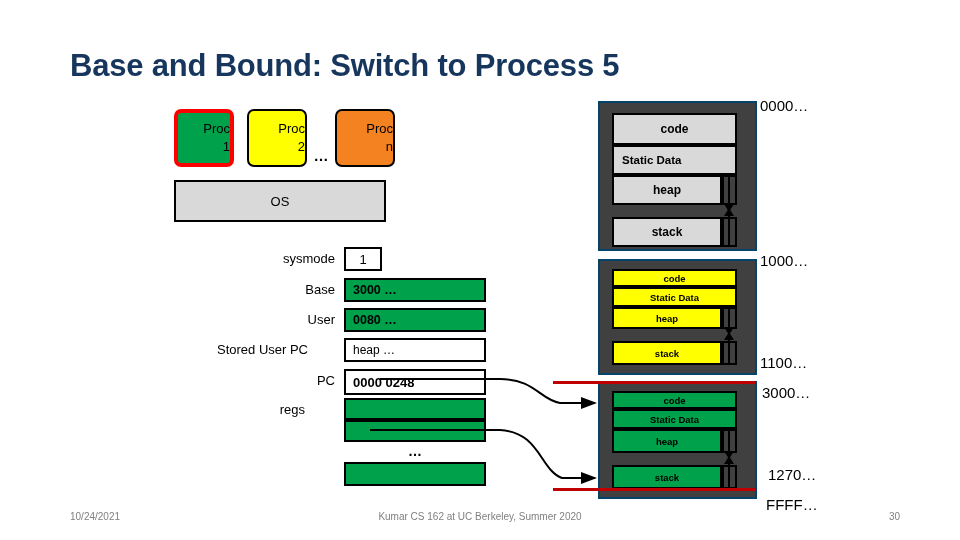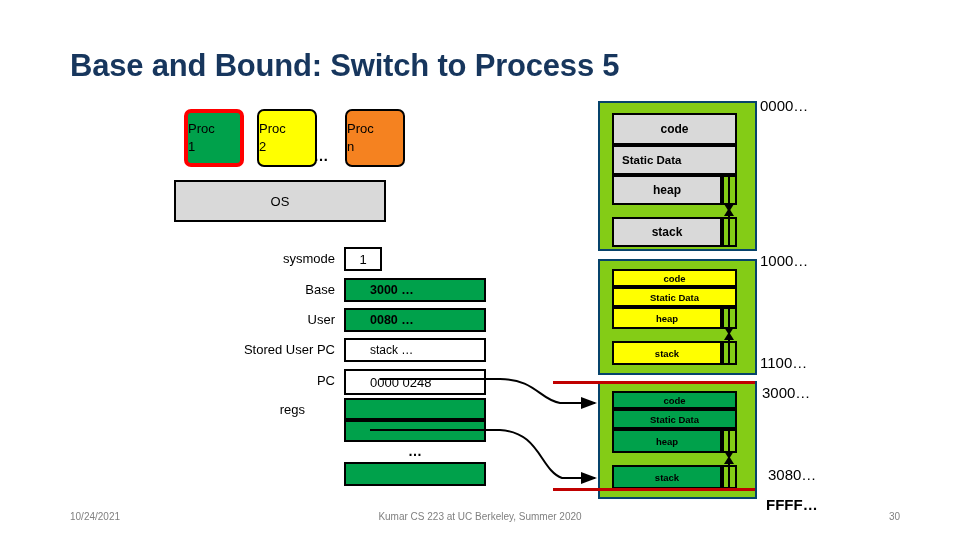--- a/index.html
+++ b/index.html
@@ -22,25 +22,24 @@
     color: #17365D;
     letter-spacing: -0.2px;
     white-space: nowrap;
   }
 
   
   .proc {
     border: 2px solid #000;
     border-radius: 7px;
     display: flex; flex-direction: column;
-    align-items: flex-start; justify-content: center;
+    align-items: flex-end; justify-content: center;
     font-size: 13px; line-height: 1.35;
     color: #000;
     box-sizing: border-box;
-    margin-left: 10px;
   }
   #proc1 {
     left: 174px; top: 109px; width: 60px; height: 58px;
     background: #00A14B;
     border: 4px solid #FF0000;
   }
   #proc2 {
     left: 247px; top: 109px; width: 60px; height: 58px;
     background: #FFFF00;
   }
@@ -68,57 +67,57 @@
   .fld-label {
     font-size: 13px;
     text-align: right;
     color: #000;
     white-space: nowrap;
   }
   .fld-box {
     border: 2px solid #000;
     box-sizing: border-box;
     display: flex; align-items: center;
-    padding-left: 24px;
+    padding-left: 7px;
     font-size: 12px;
     color: #000;
     background: #ffffff;
   }
   .fld-box.green { background: #00A14B; font-weight: bold; font-size: 12.5px; }
   .fld-box.plain { background: #ffffff; }
   .fld-box.center { justify-content: center; padding-left: 0; font-size: 13px; }
-  .fld-box.bold { font-weight: normal; font-size: 13px; }
+  .fld-box.bold { font-weight: bold; font-size: 13px; }
 
   #lbl-sysmode { left: 200px; top: 251px; width: 135px; }
   #box-sysmode { left: 344px; top: 247px; width: 38px; height: 24px; }
 
   #lbl-base    { left: 200px; top: 282px; width: 135px; }
   #box-base    { left: 344px; top: 278px; width: 142px; height: 24px; }
 
   #lbl-bound   { left: 200px; top: 312px; width: 135px; }
   #box-bound   { left: 344px; top: 308px; width: 142px; height: 24px; }
 
-  #lbl-supc    { left: 190px; top: 342px; width: 145px; }
+  #lbl-supc    { left: 190px; top: 342px; width: 145px; text-align: center; }
   #box-supc    { left: 344px; top: 338px; width: 142px; height: 24px; }
 
   #lbl-pc      { left: 200px; top: 373px; width: 135px; }
   #box-pc      { left: 344px; top: 369px; width: 142px; height: 26px; }
 
   #lbl-regs    { left: 200px; top: 402px; width: 105px; }
   #box-reg1    { left: 344px; top: 398px; width: 142px; height: 22px; }
   #box-reg2    { left: 344px; top: 420px; width: 142px; height: 22px; }
   #regs-ellipsis {
     left: 344px; top: 443px; width: 142px;
     text-align: center; font-size: 14px; font-weight: bold;
   }
   #box-reg3    { left: 344px; top: 462px; width: 142px; height: 24px; }
 
   
   .mem-col {
-    background: #84cc16;
+    background: #404040;
     border: 2px solid #06436B;
     box-sizing: border-box;
   }
   #mem1 { left: 598px; top: 101px; width: 159px; height: 150px; }
   #mem2 { left: 598px; top: 259px; width: 159px; height: 116px; }
   #mem3 { left: 598px; top: 381px; width: 159px; height: 118px; }
 
   .seg {
     position: absolute;
     border: 2px solid #000;
@@ -150,21 +149,21 @@
   .addr {
     font-size: 15px;
     color: #000;
     white-space: nowrap;
   }
   #addr-0000 { left: 760px; top: 97px; }
   #addr-1000 { left: 760px; top: 252px; }
   #addr-1100 { left: 760px; top: 354px; }
   #addr-3000 { left: 762px; top: 384px; }
   #addr-3080 { left: 768px; top: 466px; }
-  #addr-ffff { left: 766px; top: 496px; font-weight: bold; }
+  #addr-ffff { left: 766px; top: 496px; font-weight: normal; }
 
   
   .redline {
     position: absolute;
     height: 3px;
     background: #C00000;
   }
   #red-top    { left: 553px; top: 381px; width: 202px; }
   #red-bottom { left: 553px; top: 488px; width: 202px; }
 
@@ -206,21 +205,21 @@
 <div class="abs fld-label" id="lbl-sysmode">sysmode</div>
 <div class="abs fld-box plain center" id="box-sysmode">1</div>
 
 <div class="abs fld-label" id="lbl-base">Base</div>
 <div class="abs fld-box green" id="box-base">3000 …</div>
 
 <div class="abs fld-label" id="lbl-bound">User</div>
 <div class="abs fld-box green" id="box-bound">0080 …</div>
 
 <div class="abs fld-label" id="lbl-supc">Stored User PC</div>
-<div class="abs fld-box plain" id="box-supc">stack …</div>
+<div class="abs fld-box plain" id="box-supc">heap …</div>
 
 <div class="abs fld-label" id="lbl-pc">PC</div>
 <div class="abs fld-box plain bold" id="box-pc">0000 0248</div>
 
 <div class="abs fld-label" id="lbl-regs">regs</div>
 <div class="abs fld-box green" id="box-reg1"></div>
 <div class="abs fld-box green" id="box-reg2"></div>
 <div class="abs" id="regs-ellipsis">…</div>
 <div class="abs fld-box green" id="box-reg3"></div>
 
@@ -278,33 +277,33 @@
   </svg>
 </div>
 
 <div class="abs redline" id="red-top"></div>
 <div class="abs redline" id="red-bottom"></div>
 
 <div class="abs addr" id="addr-0000">0000…</div>
 <div class="abs addr" id="addr-1000">1000…</div>
 <div class="abs addr" id="addr-1100">1100…</div>
 <div class="abs addr" id="addr-3000">3000…</div>
-<div class="abs addr" id="addr-3080">3080…</div>
+<div class="abs addr" id="addr-3080">1270…</div>
 <div class="abs addr" id="addr-ffff">FFFF…</div>
 
 <svg class="abs" id="connectors">
   <defs>
     <marker id="arrowhead" markerWidth="8" markerHeight="8" refX="7" refY="3" orient="auto">
       <polygon points="0,0 8,3 0,6" fill="#000"></polygon>
     </marker>
   </defs>
 
   <path d="M 462,379 L 500,379 C 535,379 540,400 560,403 L 595,403" stroke="#000" stroke-width="2" fill="none" marker-end="url(#arrowhead)"></path>
 
   <path d="M 462,430 L 500,430 C 540,432 540,470 562,478 L 595,478" stroke="#000" stroke-width="2" fill="none" marker-end="url(#arrowhead)"></path>
 
   <line x1="380" y1="379" x2="462" y2="379" stroke="#000" stroke-width="2"></line>
   <line x1="370" y1="430" x2="462" y2="430" stroke="#000" stroke-width="2"></line>
 </svg>
 
 <div class="abs foot" id="foot-date">10/24/2021</div>
-<div class="abs foot" id="foot-center">Kumar CS 223 at UC Berkeley, Summer 2020</div>
+<div class="abs foot" id="foot-center">Kumar CS 162 at UC Berkeley, Summer 2020</div>
 <div class="abs foot" id="foot-page">30</div>
 
 </body></html>

